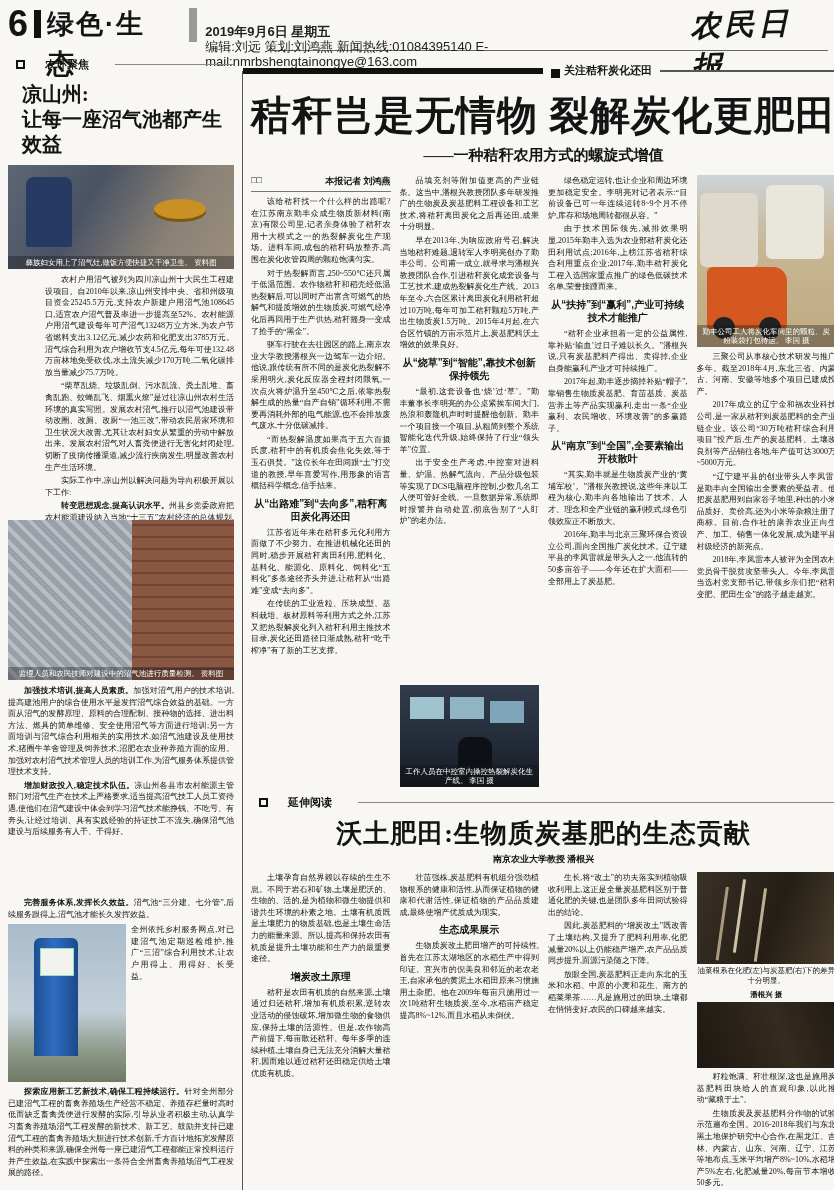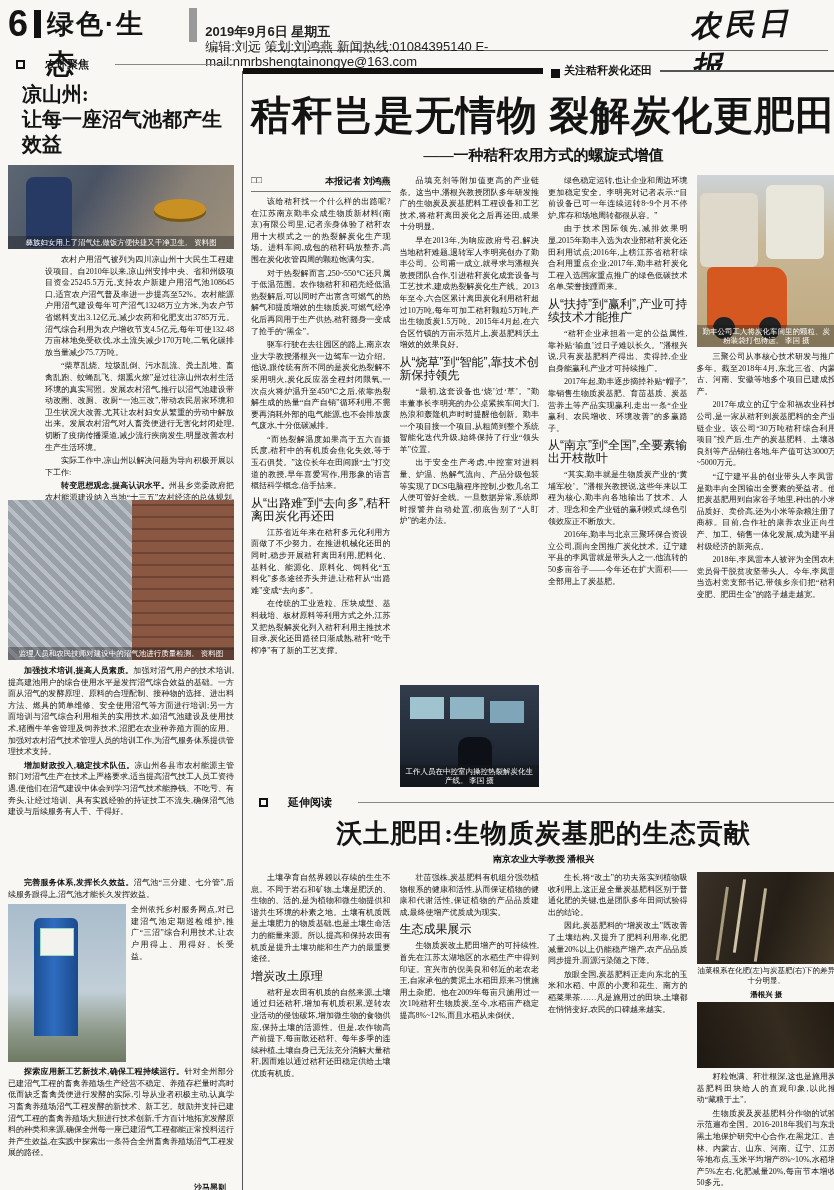--- a/index.html
+++ b/index.html
@@ -37,22 +37,22 @@
                   font-family:"Liberation Sans",sans-serif;font-weight:bold;font-size:11px;}
   .topmarker .thin{flex:1;border-top:1px solid #555;}
 
   
   .l-title{font-weight:bold;font-size:20px;line-height:25px;margin:10px 0 8px 14px;}
   .photo{position:relative;overflow:hidden;}
   .caption-ov{position:absolute;left:0;right:0;bottom:0;color:#fff;font-size:7.5px;
               text-align:center;padding:2px 3px;background:rgba(20,20,20,.35);line-height:9px;}
   .para{font-size:8px;line-height:11.6px;text-align:justify;text-indent:2em;margin:0 0 2px 0;}
   .para b{font-family:"Liberation Sans",sans-serif;}
-  .subhead{font-family:"Liberation Sans",sans-serif;font-weight:normal;font-size:12px;
-           line-height:13px;text-align:left;margin:5px 0 4px 0;text-indent:0;}
+  .subhead{font-family:"Liberation Sans",sans-serif;font-weight:bold;font-size:10px;
+           line-height:13px;text-align:center;margin:5px 0 4px 0;text-indent:0;}
   .tblock{overflow:hidden;margin-top:5px;}
   .b1{height:246px;margin-left:37px;} .b2{height:212px;}
   .towerrow{display:flex;gap:5px;margin-top:4px;height:158px;}
   .towerrow .side{flex:1;overflow:hidden;}
   .b3{height:116px;margin-top:4px;}
   .author-line{font-size:8px;text-align:right;padding-right:8px;font-weight:bold;}
   .credit-line{font-size:8px;text-align:center;font-style:italic;margin-top:3px;letter-spacing:1px;}
 
   
   .m-title{font-size:40px;font-weight:bold;text-align:center;letter-spacing:1px;
@@ -65,21 +65,21 @@
               padding-bottom:3px;margin-bottom:4px;font-size:9px;}
   .byline-row .bl{font-weight:bold;}
 
   
   .divider-sec{margin-top:8px;}
   .bm-title{font-size:26px;font-weight:bold;text-align:center;letter-spacing:1px;margin:6px 0 2px 0;}
   .bm-byline{font-size:9px;text-align:center;font-weight:bold;margin-bottom:6px;}
   .bcols{display:flex;gap:9px;height:322px;}
 
   
-  .ph-stove{height:84px;background:linear-gradient(120deg,#5d6672 0%,#4a5364 35%,#8a8176 70%,#9b8f7c 100%);}
+  .ph-stove{height:104px;background:linear-gradient(120deg,#5d6672 0%,#4a5364 35%,#8a8176 70%,#9b8f7c 100%);}
   .ph-stove .fig{position:absolute;left:18px;top:12px;width:46px;height:70px;background:#273a63;border-radius:8px 8px 2px 2px;}
   .ph-stove .pot{position:absolute;right:28px;top:34px;width:52px;height:20px;background:#c99024;border-radius:50%;box-shadow:0 3px 0 #7a5a12;}
   .ph-pipes{height:160px;background:repeating-linear-gradient(45deg,#9aa0a8 0 6px,#b9bec4 6px 10px),#8b6f5a;}
   .ph-pipes .brick{position:absolute;right:0;top:0;width:45%;height:100%;
      background:repeating-linear-gradient(0deg,#8a5742 0 10px,#6e4434 10px 12px);}
   .ph-tower{width:118px;flex:none;position:relative;background:linear-gradient(#a9bccb 0%,#c2cfd8 55%,#8e9a8a 80%,#6f7a64 100%);}
   .ph-tower .cyl{position:absolute;left:26px;top:14px;width:44px;height:118px;background:linear-gradient(90deg,#1c4f93,#2f6cc0 45%,#1a4a8a);border-radius:6px 6px 0 0;}
   .ph-tower .sign{position:absolute;left:32px;top:24px;width:32px;height:26px;background:#f2f2ee;border:1px solid #9db;}
   .ph-forklift{height:172px;flex:none;background:linear-gradient(#cdd3d8 0%,#c8b795 40%,#bfa97f 100%);}
   .ph-forklift .bag{position:absolute;right:12px;top:10px;width:58px;height:74px;background:#e9e6dc;border-radius:6px;box-shadow:-66px 8px 0 #ded9cb;}

